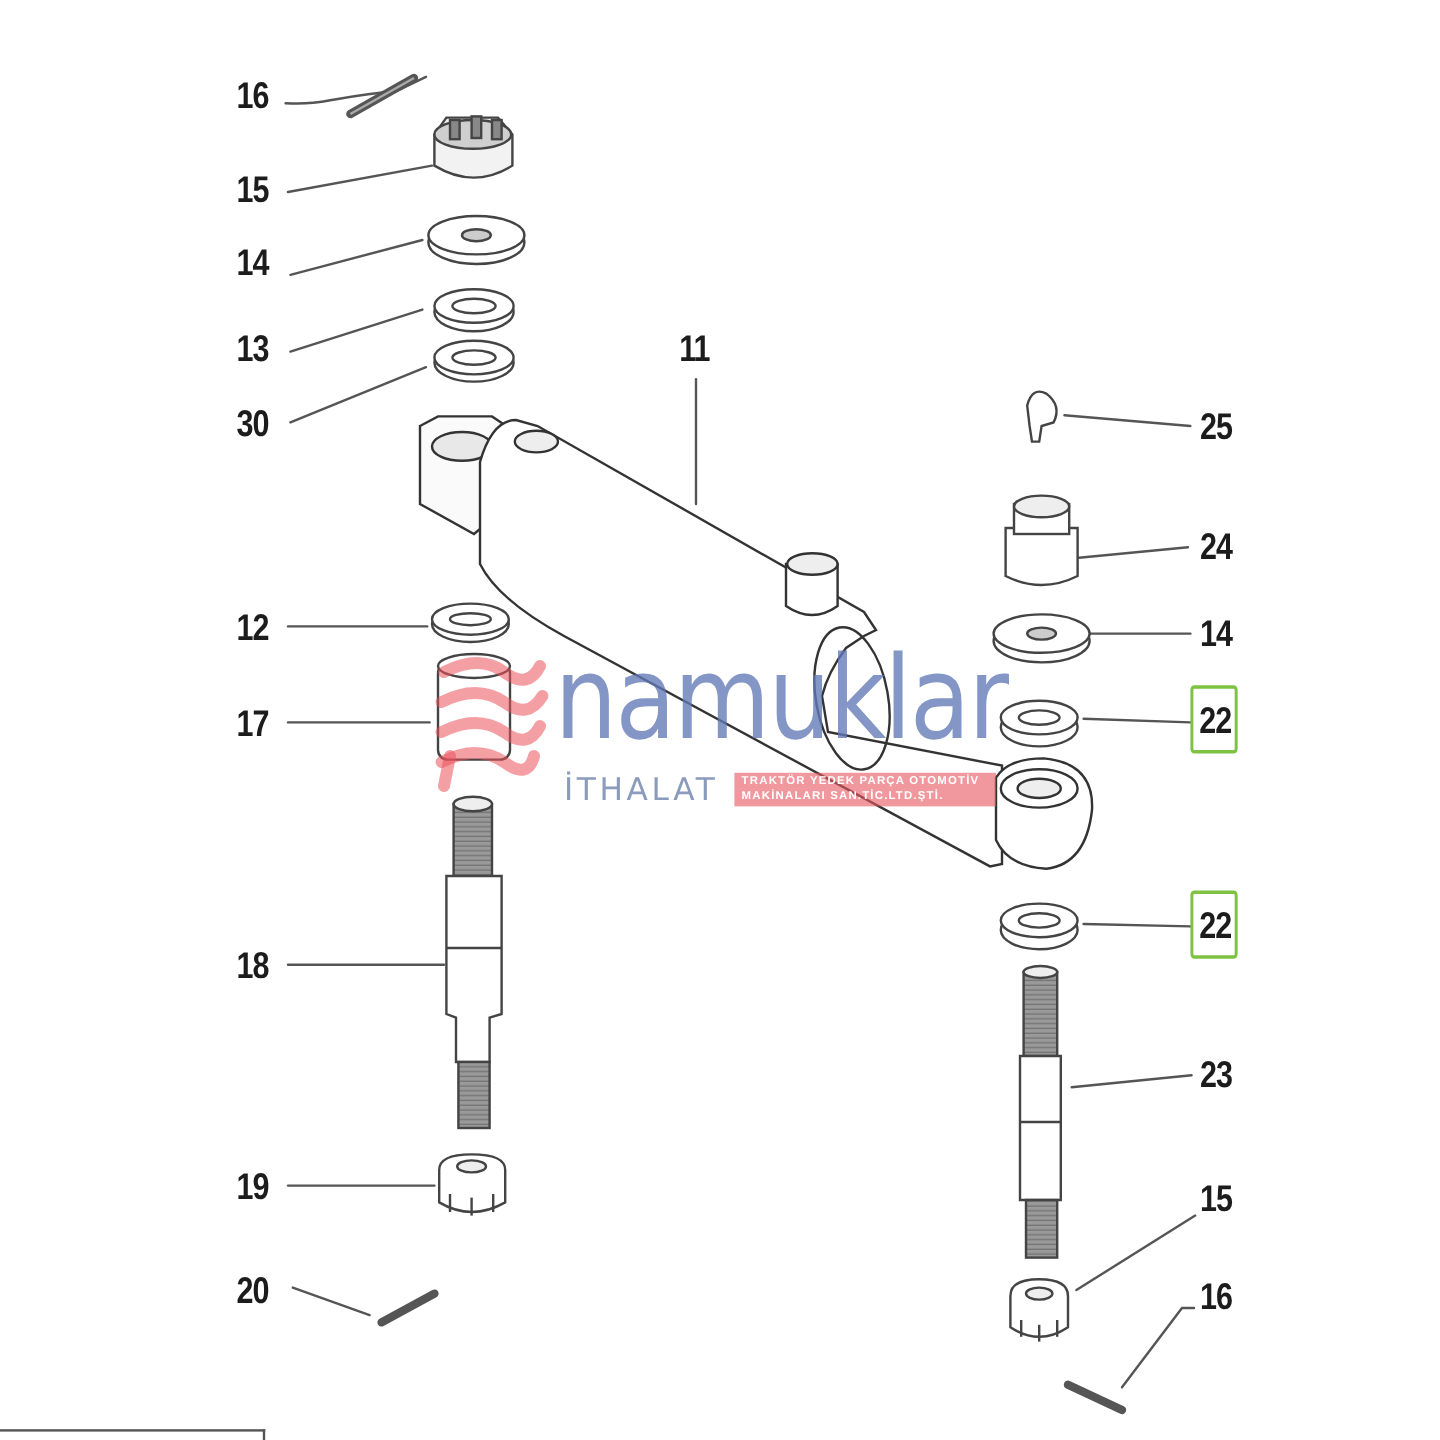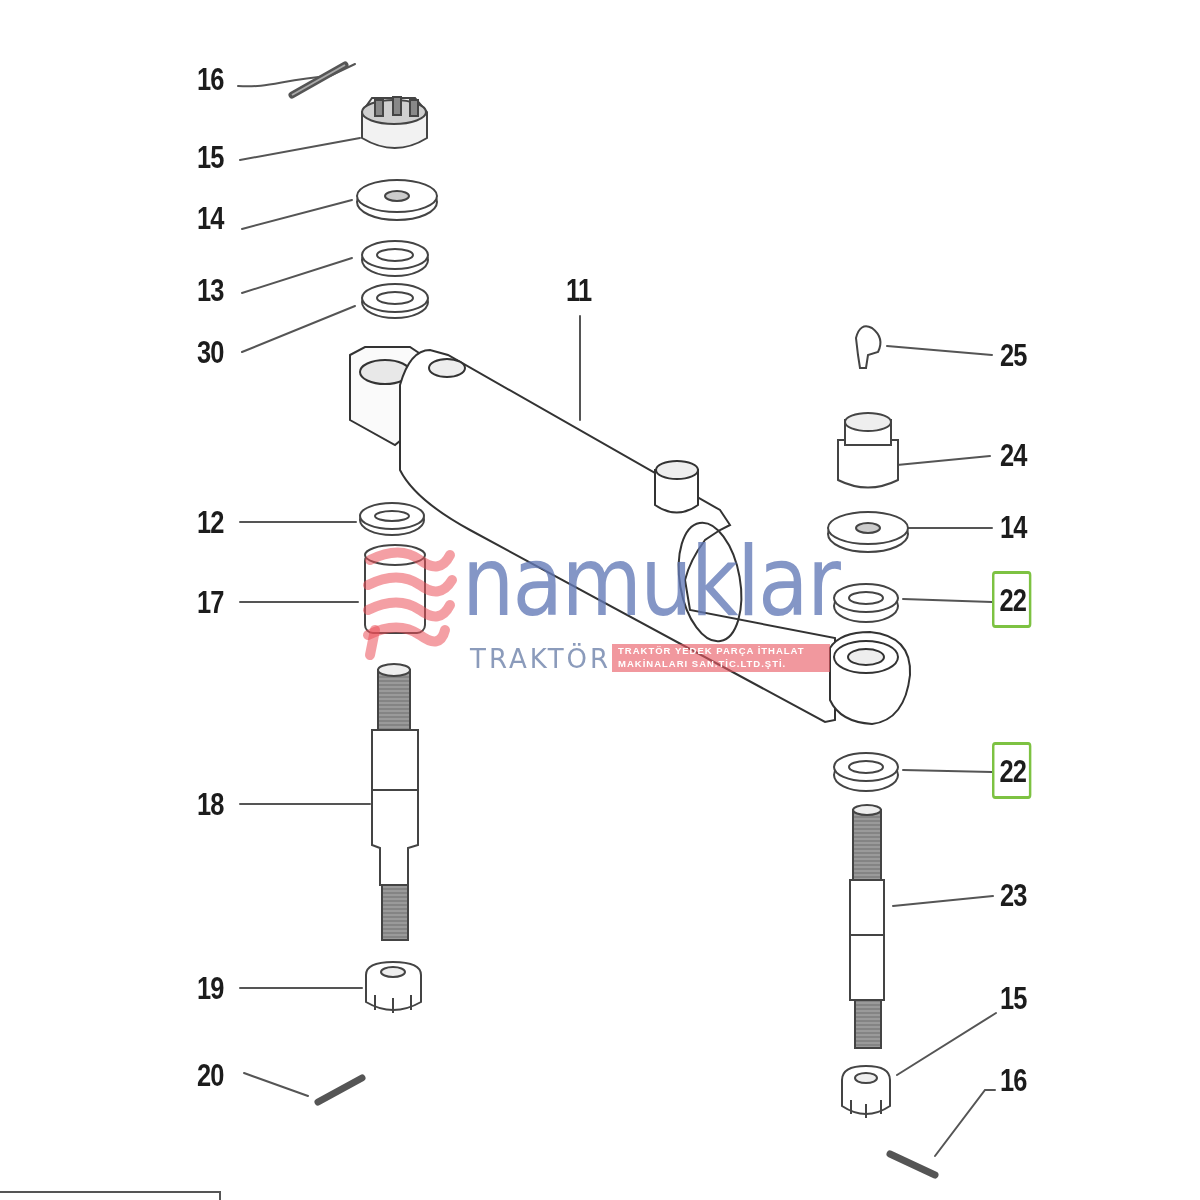--- a/index.html
+++ b/index.html
@@ -182,23 +182,23 @@
   <g fill="none" stroke="rgba(235,80,90,0.55)" stroke-width="10" stroke-linecap="round">
     <path d="M370,560 Q400,545 420,560 Q440,575 450,555"></path>
     <path d="M368,585 Q398,570 420,585 Q440,600 452,580"></path>
     <path d="M368,610 Q398,595 420,610 Q440,625 450,605"></path>
     <path d="M368,635 Q398,620 420,635 Q440,650 445,630"></path>
     <path d="M370,655 L375,630"></path>
   </g>
 </svg>
 
 <div class="wm-brand">namuklar</div>
-<div class="wm-sub">TRAKTÖR</div>
+<div class="wm-sub">İTHALAT</div>
 <div class="wm-banner">
-  <div>TRAKTÖR YEDEK PARÇA İTHALAT</div>
+  <div>TRAKTÖR YEDEK PARÇA OTOMOTİV</div>
   <div>MAKİNALARI SAN.TİC.LTD.ŞTİ.</div>
 </div>
 
 <div class="callout" style="left:197px;top:64px;">16</div>
 <div class="callout" style="left:197px;top:142px;">15</div>
 <div class="callout" style="left:197px;top:203px;">14</div>
 <div class="callout" style="left:197px;top:275px;">13</div>
 <div class="callout" style="left:197px;top:337px;">30</div>
 <div class="callout" style="left:566px;top:275px;">11</div>
 <div class="callout" style="left:197px;top:507px;">12</div>

